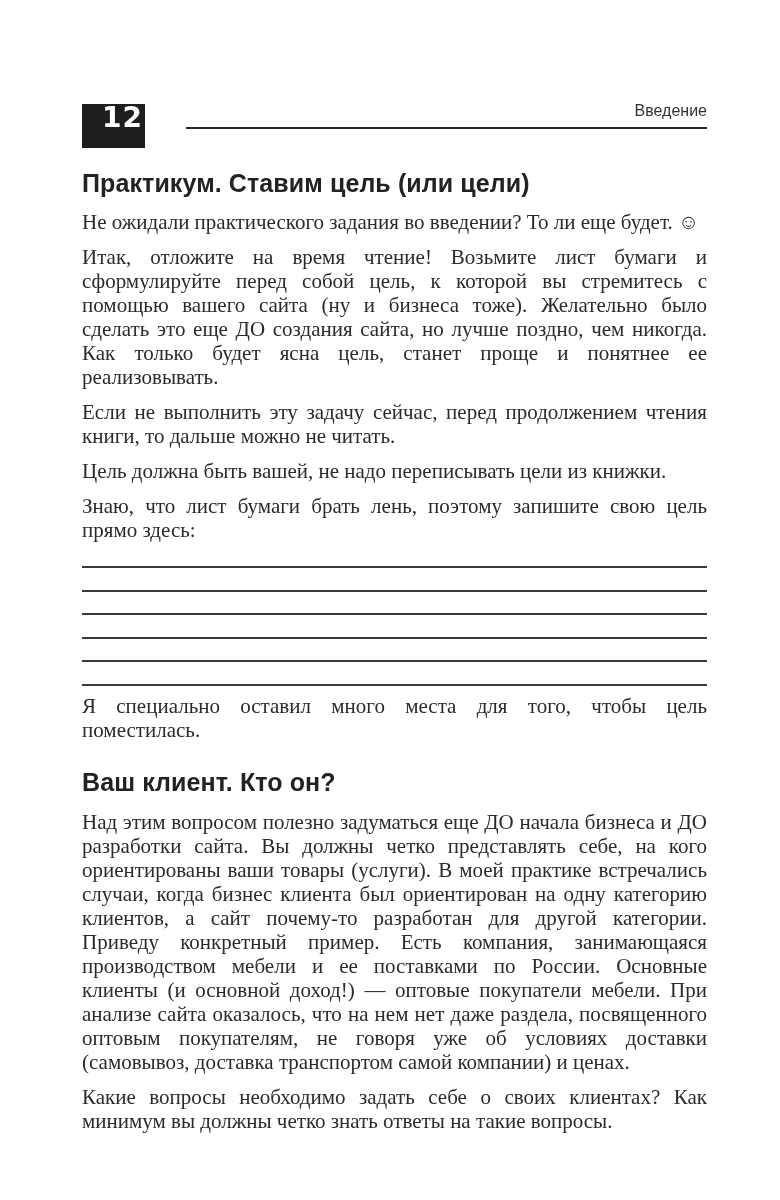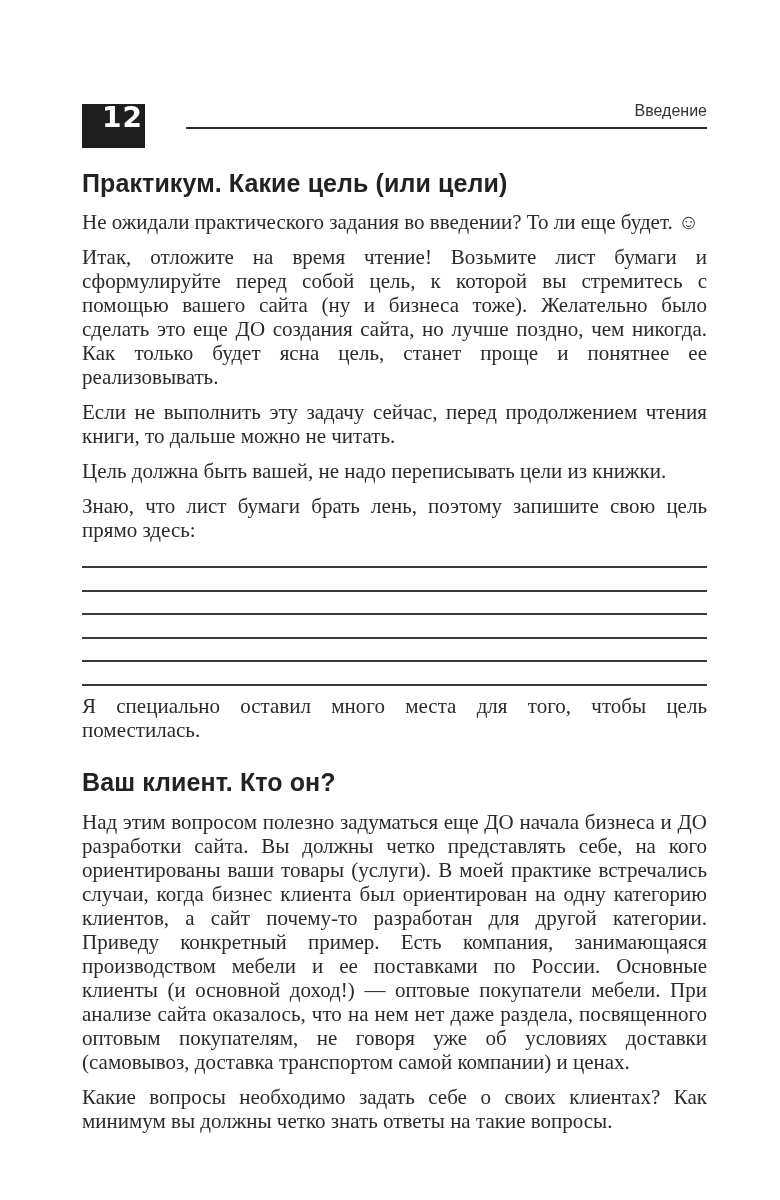--- a/index.html
+++ b/index.html
@@ -42,21 +42,21 @@
   </style>
 </head>
 <body>
 
 <div class="page-num-box">12</div>
 <div class="running-head">
   <span class="running-head-title">Введение</span>
 </div>
 
 <div class="content">
-  <h2 class="first">Практикум. Какие цель (или цели)</h2>
+  <h2 class="first">Практикум. Ставим цель (или цели)</h2>
   <p>Не ожидали практического задания во введении? То ли еще будет. ☺</p>
   <p>Итак, отложите на время чтение! Возьмите лист бумаги и сформулируйте перед собой цель, к которой вы стремитесь с помощью вашего сайта (ну и бизнеса тоже). Желательно было сделать это еще ДО создания сайта, но лучше поздно, чем никогда. Как только будет ясна цель, станет проще и понятнее ее реализовывать.</p>
   <p>Если не выполнить эту задачу сейчас, перед продолжением чтения книги, то дальше можно не читать.</p>
   <p>Цель должна быть вашей, не надо переписывать цели из книжки.</p>
   <p style="margin-bottom:16px">Знаю, что лист бумаги брать лень, поэтому запишите свою цель прямо здесь:</p>
 
   <div class="lines">
     <div class="write-line"></div>
     <div class="write-line"></div>
     <div class="write-line"></div>

